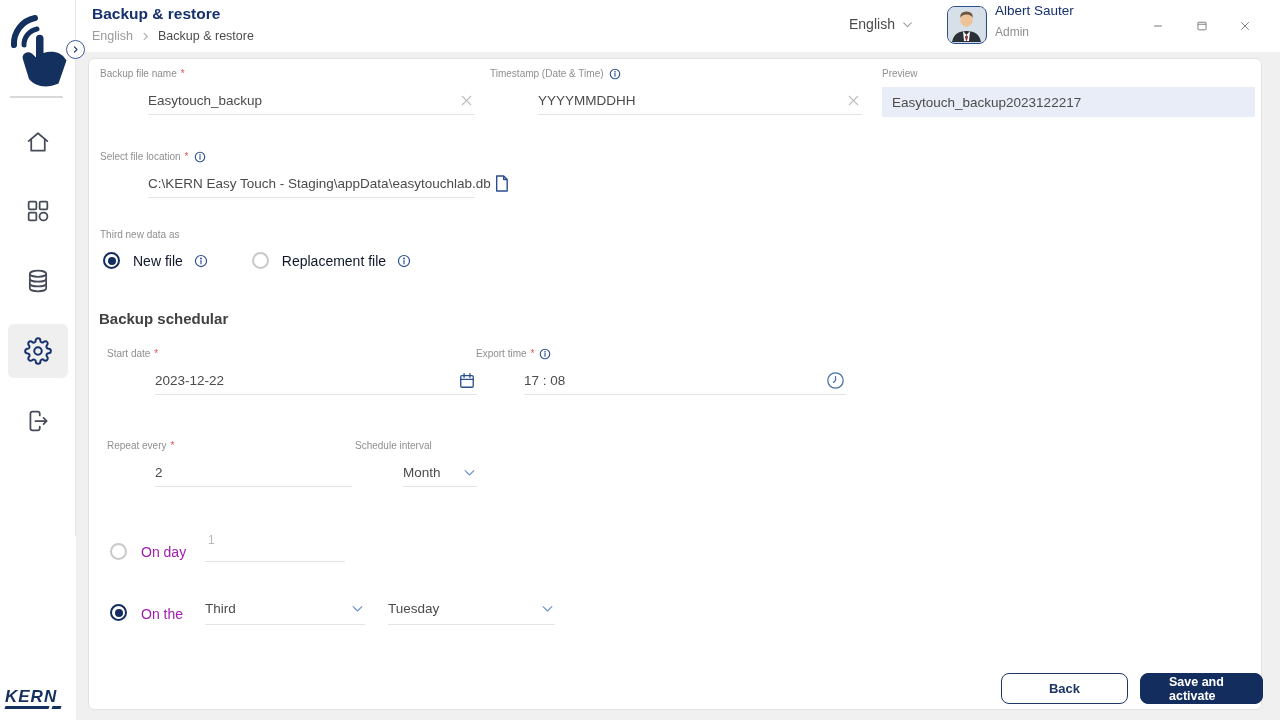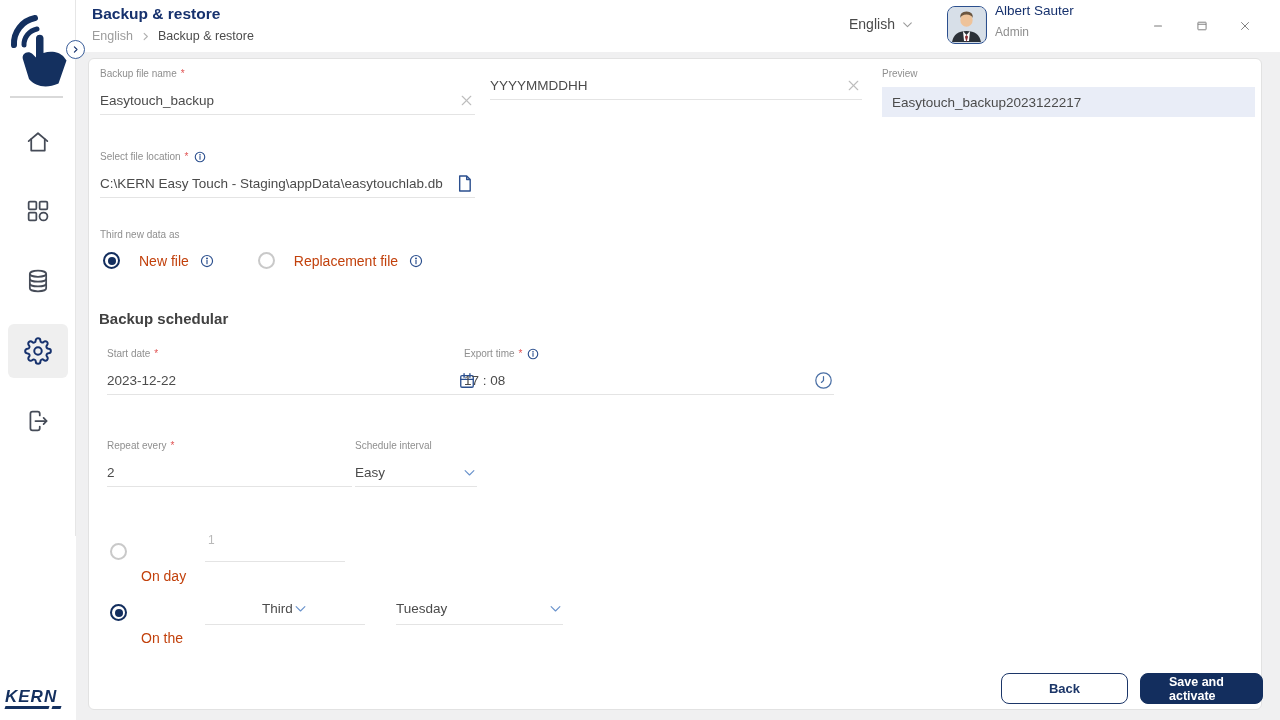--- a/index.html
+++ b/index.html
@@ -43,36 +43,36 @@
   .user-role { position:absolute; left:995px; top:25px; font-size:12px; color:#8f8f8f; }
   .win-btn { position:absolute; top:16px; width:20px; height:20px; display:flex;
     align-items:center; justify-content:center; cursor:pointer; }
   .win-min { left:1148px; } .win-max { left:1192px; } .win-close { left:1235px; }
 
   
   .field { position:absolute; }
   .f-label { font-size:10px; color:#8f8f8f; line-height:15px; display:flex; align-items:center; gap:5px; white-space:nowrap; }
   .req { color:#e05252; margin-left:-1px; }
   .f-row { margin-top:6px; height:28px; display:flex; align-items:center; justify-content:space-between;
-    border-bottom:1px solid #e4e4e4; }
+    border-bottom:1px solid #e4e4e4;margin-left:48px; }
   .f-value { font-size:13.5px; color:#4b4b4b; white-space:nowrap; }
   .preview-box { margin-top:6px; height:30px; background:#e9edf7; display:flex; align-items:center;
     padding:0 10px; font-size:13.5px; color:#4b4b4b; }
   .section-heading { position:absolute; left:99px; top:310px; font-size:15px; font-weight:600; color:#414141; }
 
   
   .radio { width:17px; height:17px; border-radius:50%; border:2px solid #c9c9c9;
     position:relative; background:#fff; flex:none; cursor:pointer; }
   .radio.checked { border-color:#132e5e; }
   .radio.checked::after { content:""; position:absolute; inset:2.5px; border-radius:50%; background:#132e5e; }
   .radio-row { position:absolute; left:103px; top:252px; display:flex; align-items:center; }
-  .radio-label { font-size:14px; color:#c2410c; margin-left:19px; }
-
-  
-  .mrow-label { font-size:14px; color:#c2410c;margin-top:24px; }
+  .radio-label { font-size:14px; color:#0f172a; margin-left:13px; }
+
+  
+  .mrow-label { font-size:14px; color:#a21caf; }
   .line-input { border-bottom:1px solid #e4e4e4; position:absolute; }
   .placeholder-sm { font-size:12px; color:#b9b9b9; position:absolute; left:3px; top:2px; }
   .dd { position:absolute; height:32px; border-bottom:1px solid #e4e4e4; display:flex;
     align-items:center; justify-content:space-between; cursor:pointer; }
 
   
   .btn { position:absolute; top:673px; height:31px; border-radius:8px; display:flex;
     align-items:center; justify-content:center; cursor:pointer; }
   .btn-back { left:1001px; width:127px; background:#ffffff; border:1.5px solid #1c3668;
     color:#1c3668; font-size:13px; font-weight:600; }
@@ -224,20 +224,30 @@
       <span>
         <svg width="17" height="17" viewBox="0 0 24 24" stroke="#bdbdbd" stroke-width="1.6" stroke-linecap="round">
             <line x1="6" y1="6" x2="18" y2="18"></line>
             <line x1="18" y1="6" x2="6" y2="18"></line>
           </svg>
       </span>
     </div>
   </div>
 
   <div class="field" style="left:490px; top:66px; width:372px;">
+    <div class="f-label">
+      <span>Timestamp (Date &amp; Time)</span>
+      <span>
+        <svg width="12" height="12" viewBox="0 0 24 24" fill="none" stroke="#2b4f8e" stroke-width="2.2" stroke-linecap="round">
+            <circle cx="12" cy="12" r="9.5"></circle>
+            <line x1="12" y1="11" x2="12" y2="16.5"></line>
+            <circle cx="12" cy="7.5" r="0.6" fill="#2b4f8e"></circle>
+          </svg>
+      </span>
+    </div>
     <div class="f-row">
       <span class="f-value">YYYYMMDDHH</span>
       <span>
         <svg width="17" height="17" viewBox="0 0 24 24" stroke="#bdbdbd" stroke-width="1.6" stroke-linecap="round">
             <line x1="6" y1="6" x2="18" y2="18"></line>
             <line x1="18" y1="6" x2="6" y2="18"></line>
           </svg>
       </span>
     </div>
   </div>
@@ -311,21 +321,21 @@
         <svg width="20" height="20" viewBox="0 0 24 24" fill="none" stroke="#2b4f8e" stroke-width="1.6" stroke-linecap="round">
             <rect x="4.5" y="5.5" width="15" height="14" rx="1.5"></rect>
             <line x1="8.5" y1="3.2" x2="8.5" y2="7.5"></line>
             <line x1="15.5" y1="3.2" x2="15.5" y2="7.5"></line>
             <line x1="4.5" y1="10" x2="19.5" y2="10"></line>
           </svg>
       </span>
     </div>
   </div>
 
-  <div class="field" style="left:464px; top:346px; width:370px;">
+  <div class="field" style="left:476px; top:346px; width:370px;">
     <div class="f-label">
       <span>Export time</span>
         <span class="req">*</span>
       <span>
         <svg width="12" height="12" viewBox="0 0 24 24" fill="none" stroke="#2b4f8e" stroke-width="2.2" stroke-linecap="round">
             <circle cx="12" cy="12" r="9.5"></circle>
             <line x1="12" y1="11" x2="12" y2="16.5"></line>
             <circle cx="12" cy="7.5" r="0.6" fill="#2b4f8e"></circle>
           </svg>
       </span>
@@ -349,46 +359,46 @@
     <div class="f-row">
       <span class="f-value">2</span>
     </div>
   </div>
 
   <div class="field" style="left:355px; top:438px; width:122px;">
     <div class="f-label">
       <span>Schedule interval</span>
     </div>
     <div class="f-row">
-      <span class="f-value">Easy</span>
+      <span class="f-value">Month</span>
       <span>
         <svg width="15" height="15" viewBox="0 0 24 24" fill="none" stroke="#6a93cc" stroke-width="1.8" stroke-linecap="round" stroke-linejoin="round">
             <polyline points="5 9 12 16 19 9"></polyline>
           </svg>
       </span>
     </div>
   </div>
 
   <span class="radio" style="position:absolute; left:110px; top:543px;"></span>
   <span class="mrow-label" style="position:absolute; left:141px; top:544px;">On day</span>
   <div class="line-input" style="left:205px; top:531px; width:140px; height:31px;">
     <span class="placeholder-sm">1</span>
   </div>
 
   <span class="radio checked" style="position:absolute; left:110px; top:604px;"></span>
   <span class="mrow-label" style="position:absolute; left:141px; top:606px;">On the</span>
-  <div class="dd" style="left:205px; top:593px; width:160px;justify-content:center;">
+  <div class="dd" style="left:205px; top:593px; width:160px;">
     <span class="f-value">Third</span>
     <span>
       <svg width="15" height="15" viewBox="0 0 24 24" fill="none" stroke="#6a93cc" stroke-width="1.8" stroke-linecap="round" stroke-linejoin="round">
           <polyline points="5 9 12 16 19 9"></polyline>
         </svg>
     </span>
   </div>
-  <div class="dd" style="left:396px; top:593px; width:167px;">
+  <div class="dd" style="left:388px; top:593px; width:167px;">
     <span class="f-value">Tuesday</span>
     <span>
       <svg width="15" height="15" viewBox="0 0 24 24" fill="none" stroke="#6a93cc" stroke-width="1.8" stroke-linecap="round" stroke-linejoin="round">
           <polyline points="5 9 12 16 19 9"></polyline>
         </svg>
     </span>
   </div>
 
   <div class="btn btn-back">Back</div>
   <div class="btn btn-save">Save and activate</div>

